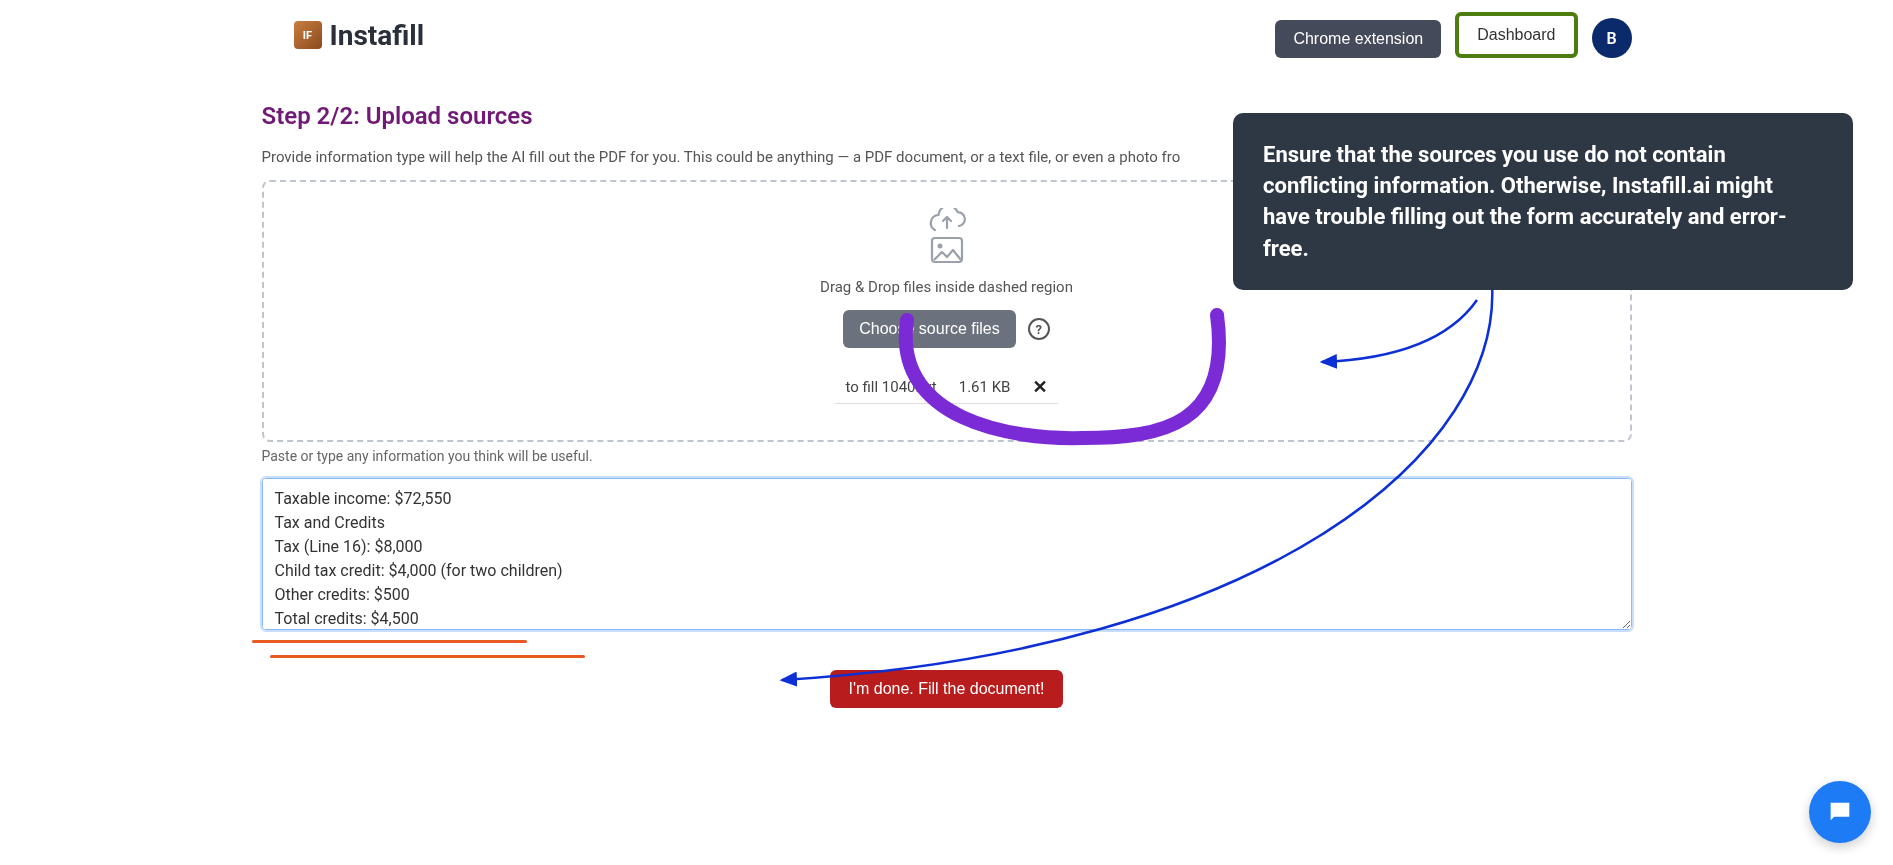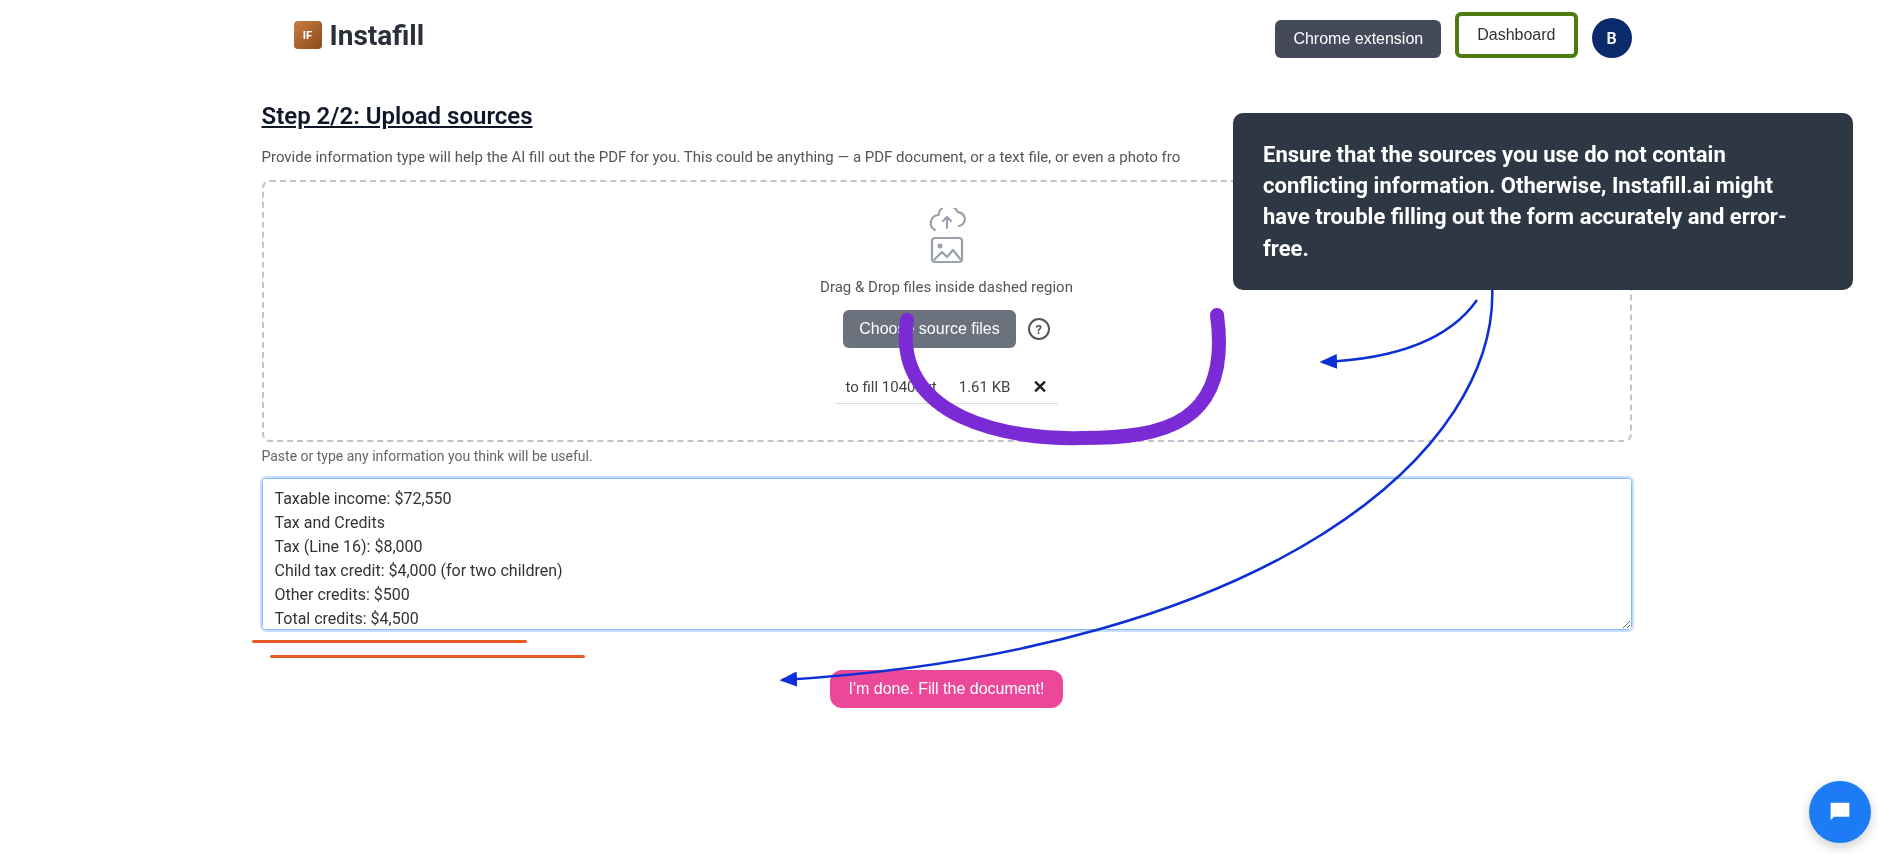--- a/index.html
+++ b/index.html
@@ -63,22 +63,21 @@
   .avatar {
     width:40px;height:40px;border-radius:50%;
     background:#0b2a6b;color:#fff;
     display:flex;align-items:center;justify-content:center;
     font-weight:600;font-size:16px;
   }
   .page-title {
     font-size:24px;
     font-weight:600;
     margin-top:32px;
-    color:#0f172a;
-    text-decoration:underline;
+    color:#701a75;
   }
   .page-subtitle {
     margin-top:18px;
     font-size:15px;
     color:#555;
   }
   .dropzone {
     margin-top:14px;
     border:2px dashed #bfc5cf;
     border-radius:8px;
@@ -163,21 +162,21 @@
     position:absolute;
     left:-10px;
     bottom:-24px;
     pointer-events:none;
   }
   .annot-underline div {
     height:3px;background:#e85a24;border-radius:2px;
   }
   .fill-btn-wrap { text-align:center; margin-top:36px; }
   .btn-primary {
-    background:#ec4899;color:#fff;border:none;border-radius:12px;
+    background:#b91c1c;color:#fff;border:none;border-radius:6px;
     padding:10px 18px;font-size:16px;cursor:pointer;font-weight:500;
   }
   .tip-box {
     position:absolute;
     top:113px;
     right:40px;
     width:620px;
     background:#2e3744;
     color:#fff;
     border-radius:10px;

